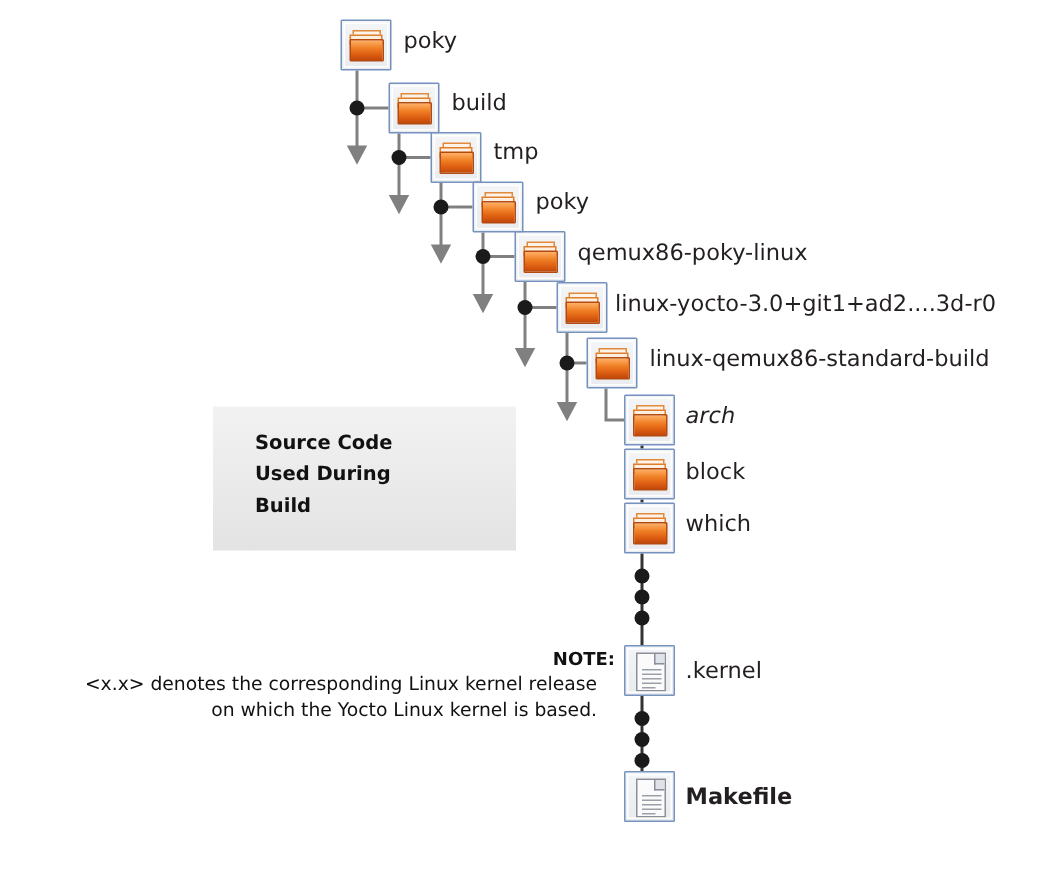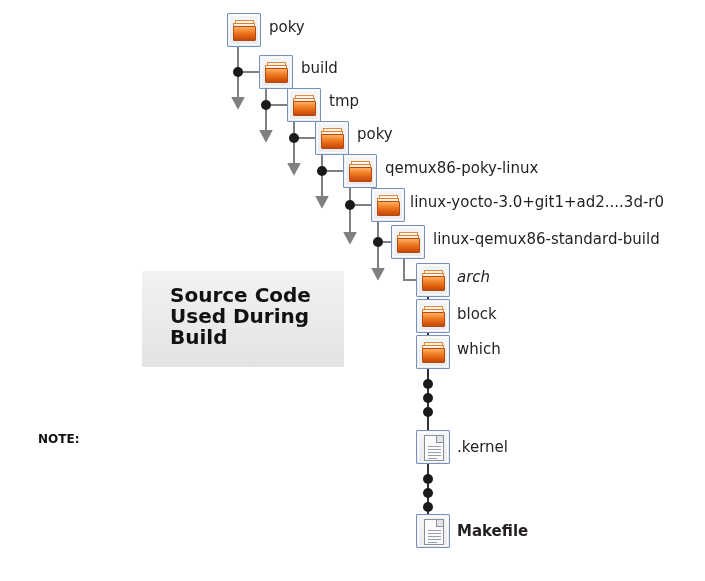--- a/index.html
+++ b/index.html
@@ -145,33 +145,34 @@
     left: 126px;
     top: 271px;
     width: 202px;
     height: 96px;
     background: linear-gradient(180deg, #f2f2f2 0%, #eaeaea 55%, #e3e3e3 100%);
   }
   .callout-text {
     position: absolute;
     left: 28px;
     top: 14px;
-    font-size: 20px;
+    font-size: 13px;
     font-weight: bold;
     line-height: 21px;
     color: #111111;
     white-space: pre-line;
   }
 
   
   .note {
     position: absolute;
     left: 22px;
     top: 431px;
     width: 372px;
+    text-align: right;
   }
   .note-title {
     font-size: 12px;
     font-weight: bold;
     color: #111111;
     line-height: 16px;
   }
   .note-body {
     font-size: 12.5px;
     color: #111111;
@@ -382,15 +383,16 @@
   <div class="label" style="left:441px; top:523px;font-weight:bold;">Makefile</div>
 
   <div class="callout">
     <div class="callout-text">Source Code
 Used During
 Build</div>
   </div>
 
   <div class="note">
     <div class="note-title">NOTE:</div>
+    <div class="note-body">&lt;x.x&gt; denotes the corresponding Linux kernel release on which the Yocto Linux kernel is based.</div>
   </div>
 
 </div>
 
 </body></html>

